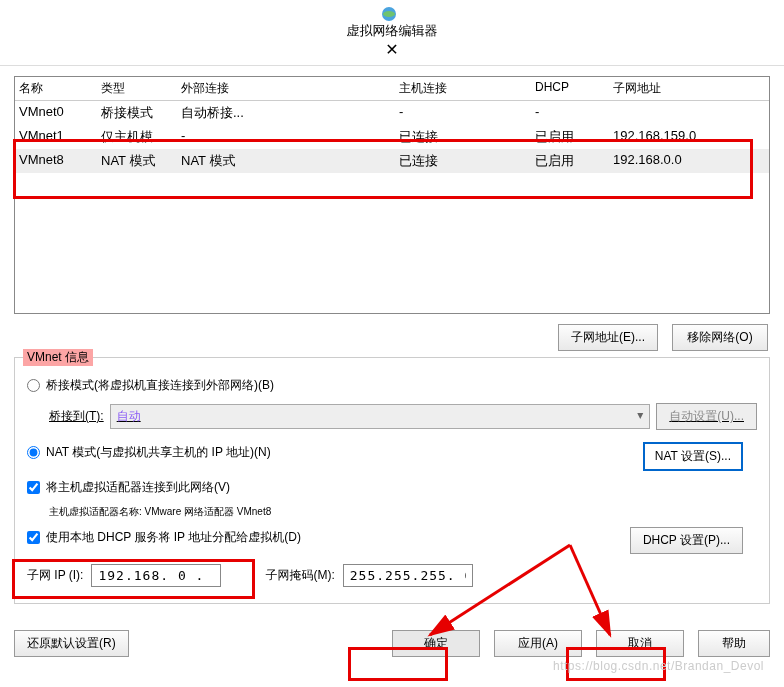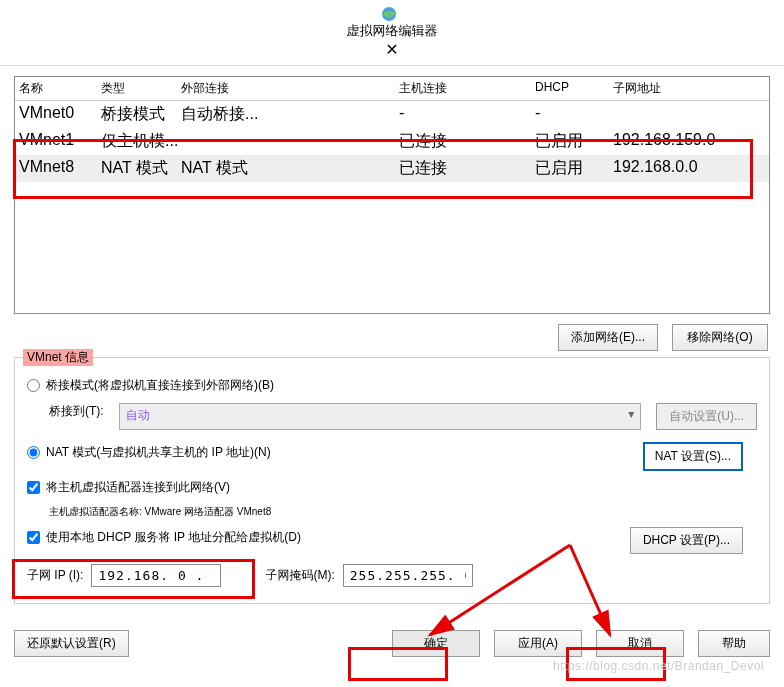--- a/index.html
+++ b/index.html
@@ -11,32 +11,32 @@
 .content { padding: 10px 14px; }
 .table-wrap { border: 1px solid #888; height: 238px; position: relative; }
 .table-head, .table-row { display: flex; padding: 3px 4px; }
 .table-head { border-bottom: 1px solid #ccc; font-size: 12px; }
 .col-name { width: 82px; }
 .col-type { width: 80px; }
 .col-ext { width: 218px; }
 .col-host { width: 136px; }
 .col-dhcp { width: 78px; }
 .col-subnet { flex: 1; }
-.table-row { font-size: 16px; }
+.table-row { font-size: 13px; }
 .table-row.sel { background: #eee; }
 .highlight-box { position: absolute; border: 3px solid #e60000; pointer-events: none; }
 .btn-row { display: flex; justify-content: flex-end; gap: 14px; margin: 10px 2px 6px 0; }
 .btn { border: 1px solid #999; background: linear-gradient(#fdfdfd,#e9e9e9); padding: 4px 12px; font-size: 12px; cursor: pointer; min-width: 96px; text-align: center; }
 .btn.flat { background: #e8e8e8; }
 .btn:disabled, .btn.disabled { color: #888; background:#eee; }
 .fieldset { border: 1px solid #ccc; padding: 10px 12px 16px 12px; margin-top: 6px; position: relative; }
 .legend { position: absolute; top: -9px; left: 8px; background: #fca5a5; padding: 0 4px; font-size: 12px; }
 .radio-row, .check-row { display: flex; align-items: center; margin: 9px 0; font-size: 12px; }
 .radio-row input, .check-row input { margin-right: 6px; }
-.bridge-row { display: flex; margin: 6px 0 14px 22px; gap: 15px; }
+.bridge-row { display: flex; align-items: center; margin: 6px 0 14px 22px; gap: 6px; text-decoration: underline; }
 .bridge-select { flex: 1; background: #eee; border: 1px solid #aaa; padding: 3px 6px; color: #8b5cf6; position: relative; }
 .bridge-select::after { content: "▾"; position: absolute; right: 6px; color: #666; }
 .host-name { margin: 4px 0 10px 22px; font-size: 10px; }
 .nat-btn { border: 2px solid #0066cc; background: #fff; padding: 4px 10px; font-size: 12px; cursor: pointer; min-width: 100px; }
 .right-btns { position: absolute; right: 14px; }
 .subnet-row { display: flex; align-items: center; gap: 8px; margin-top: 18px; font-size: 12px; }
 .ip-input { border: 1px solid #888; padding: 3px 6px; font-family: monospace; font-size: 13px; width: 130px; text-align: center; letter-spacing: 1px; }
 .bottom-row { display: flex; align-items: center; gap: 14px; margin: 16px 14px 0 14px; }
 .bottom-row .spacer { flex: 1; }
 .arrow-svg { position: absolute; pointer-events: none; }
@@ -85,21 +85,21 @@
       <div class="col-type">NAT 模式</div>
       <div class="col-ext">NAT 模式</div>
       <div class="col-host">已连接</div>
       <div class="col-dhcp">已启用</div>
       <div class="col-subnet">192.168.0.0</div>
     </div>
     <div class="highlight-box" style="top:62px; left:-2px; width:740px; height:60px;"></div>
   </div>
 
   <div class="btn-row">
-    <button class="btn">添加网络(E)...</button>
+    <button class="btn">子网地址(E)...</button>
     <button class="btn">移除网络(O)</button>
   </div>
 
   <div class="fieldset">
     <div class="legend">VMnet 信息</div>
 
     <label class="radio-row">
       <input type="radio" name="mode" style="">
       <span>桥接模式(将虚拟机直接连接到外部网络)(B)</span>
     </label>

